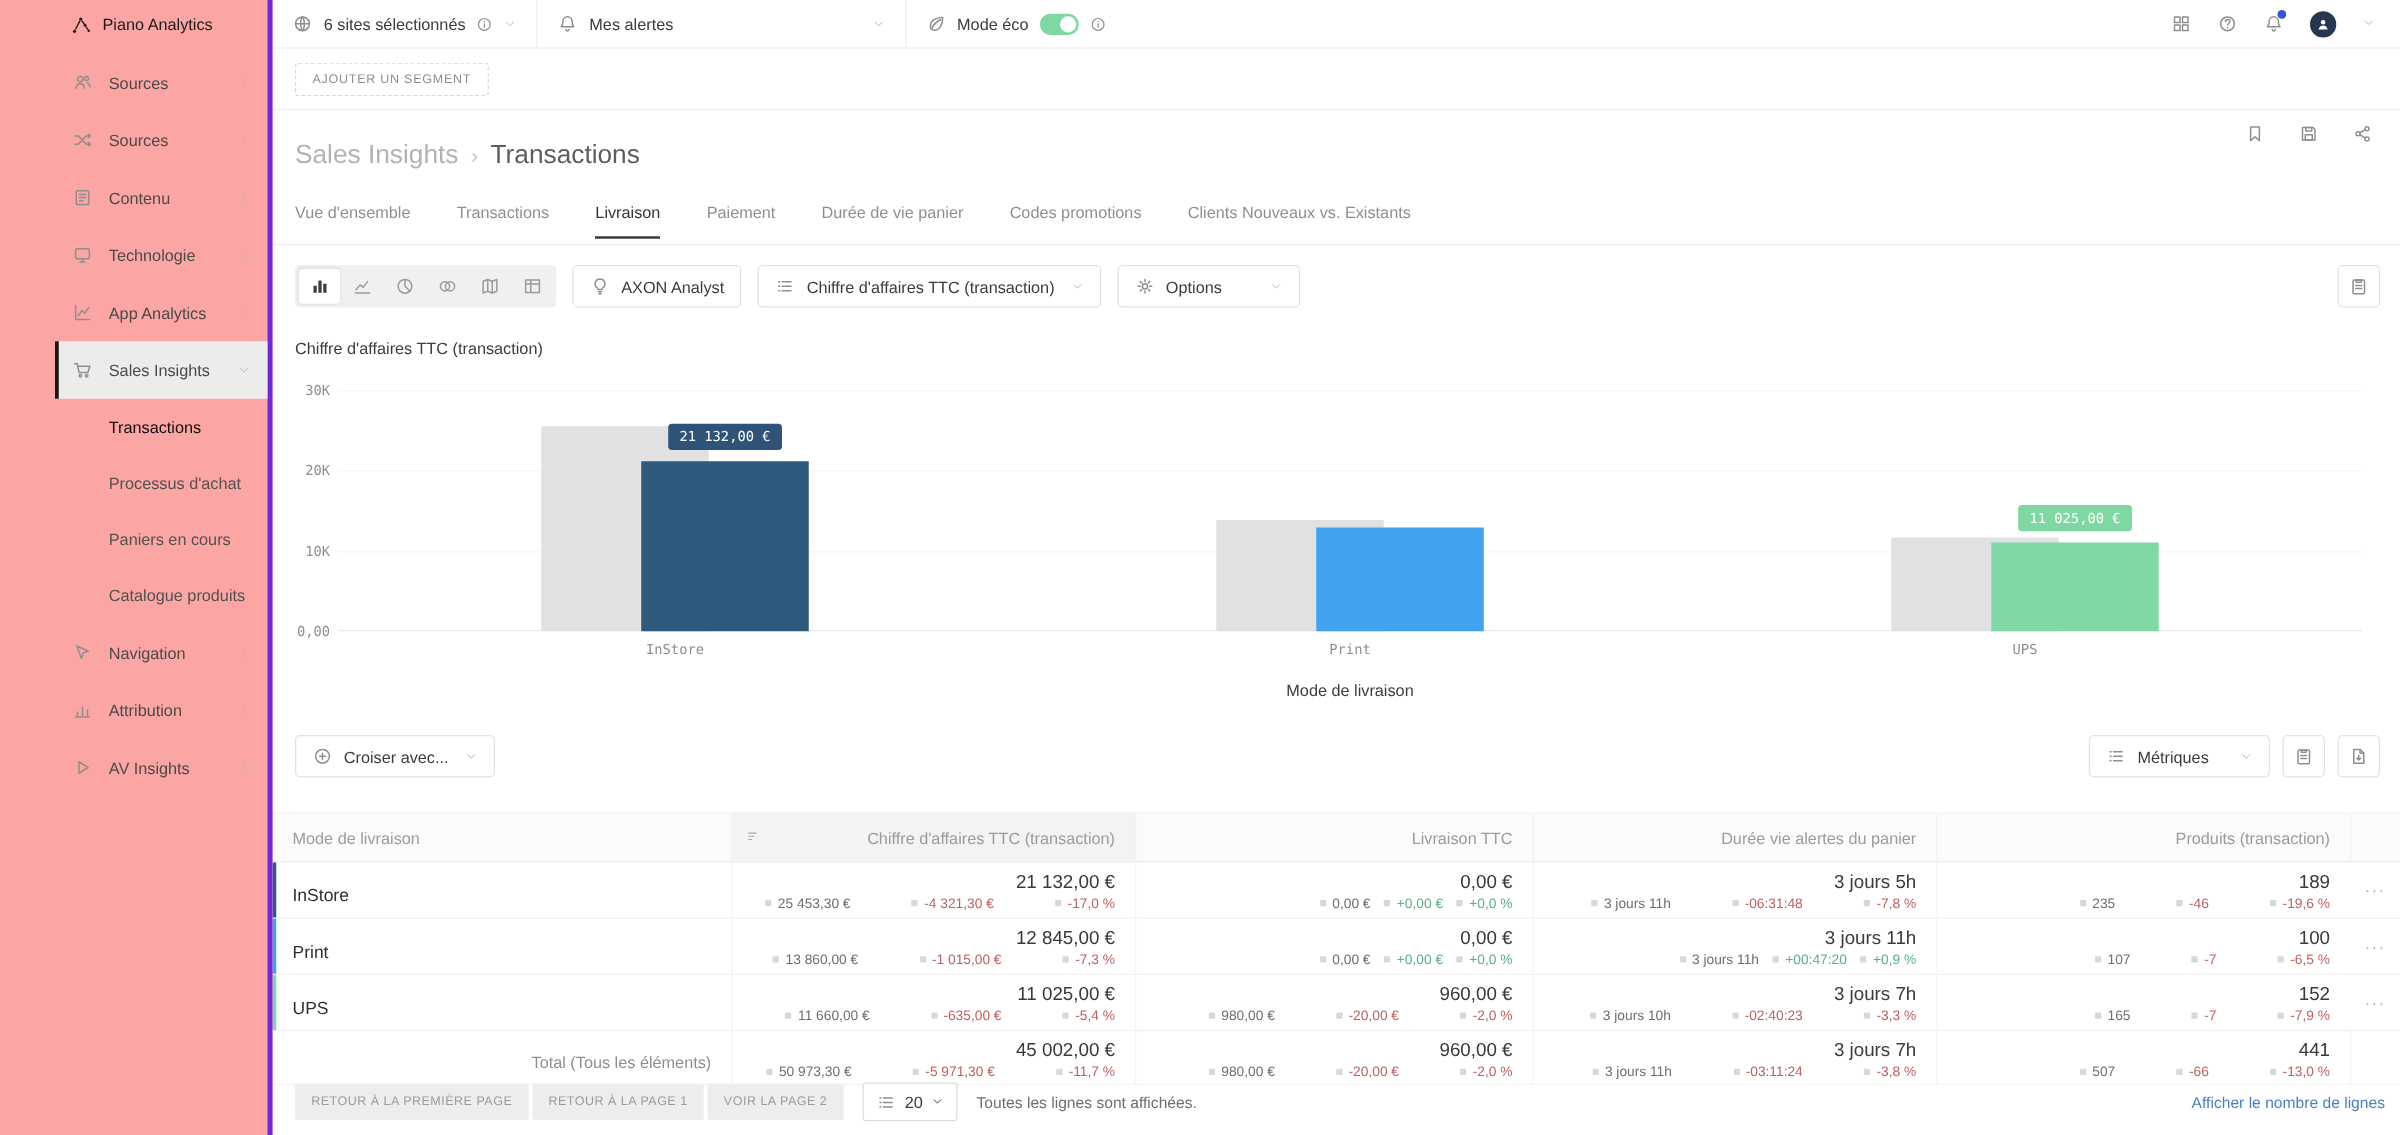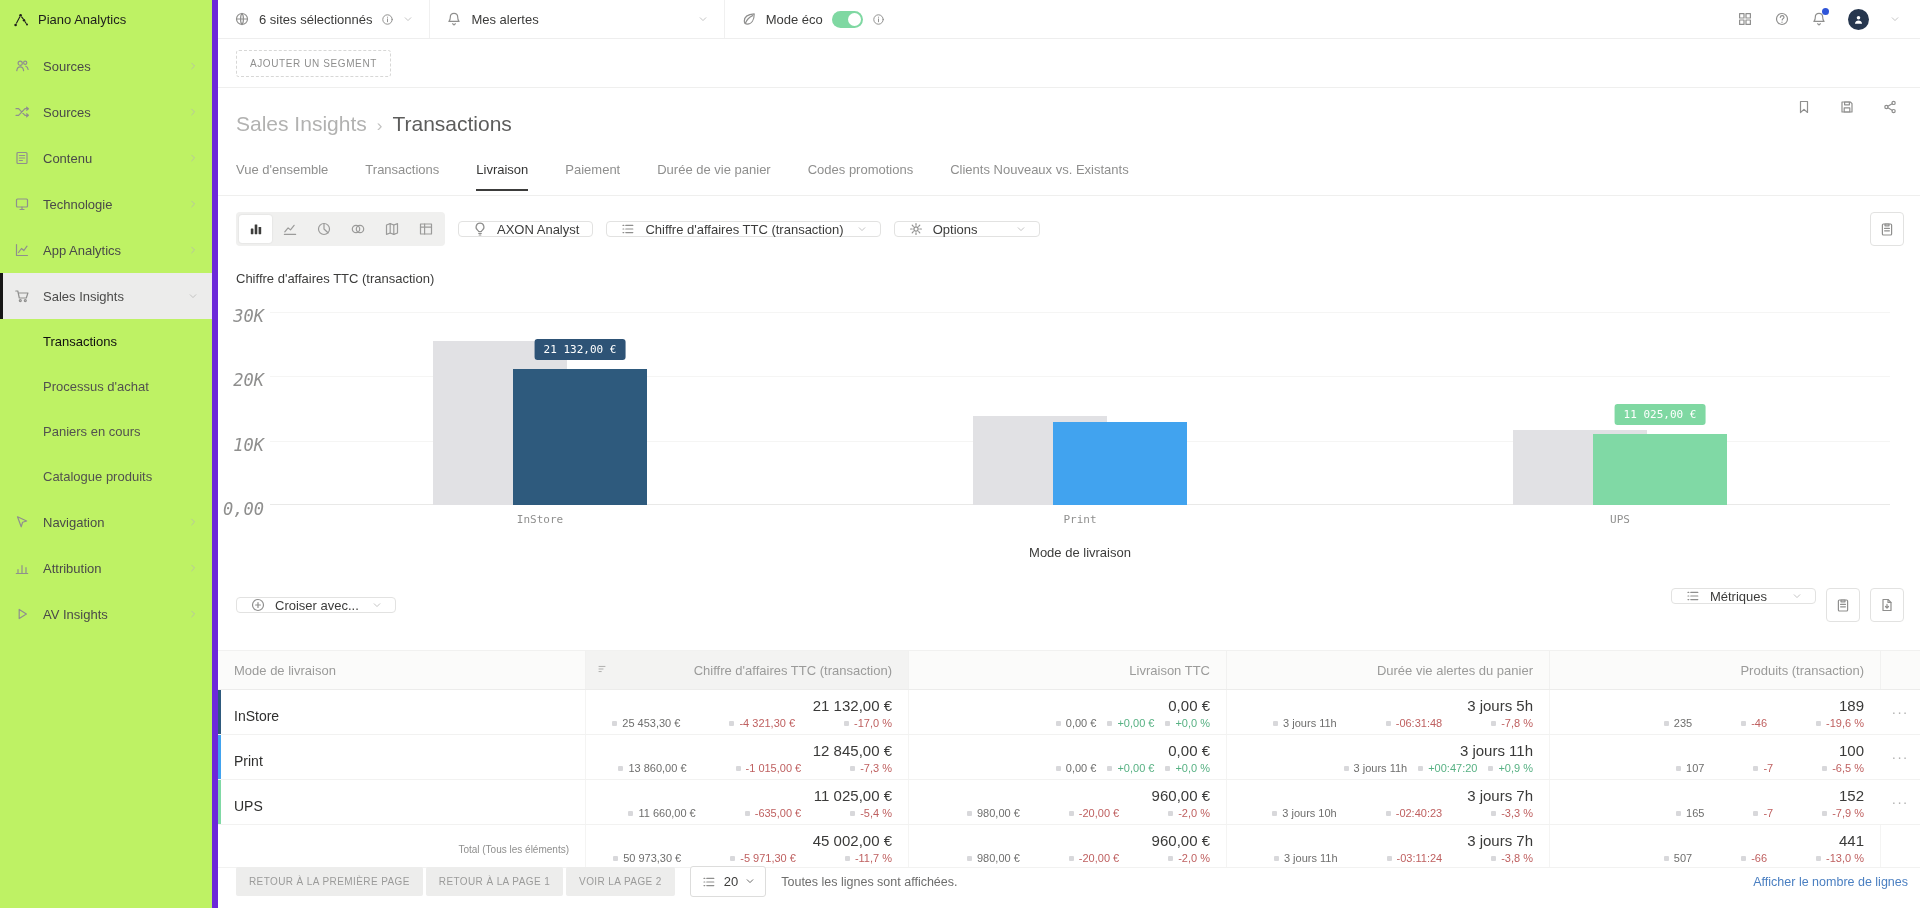--- a/index.html
+++ b/index.html
@@ -2,21 +2,21 @@
 <html><head>
 <meta charset="utf-8">
 <style>
   * { margin:0; padding:0; box-sizing:border-box; }
   html,body { width:1920px; height:908px; overflow:hidden; }
   body { font-family:"Liberation Sans", sans-serif; background:#fff; color:#3c3c3b; position:relative; }
   .ic { width:16px; height:16px; display:block; }
   .ic-sm { width:13px; height:13px; display:block; }
 
   
-  .sidebar { position:absolute; left:0; top:0; width:218px; height:908px; background:#bef264; border-right:6px solid #6d28d9; z-index:5; }
+  .sidebar { position:absolute; left:0; top:0; width:218px; height:908px; background:#fca5a5; border-right:4px solid #6d28d9; z-index:5;padding-left:44px; }
   .logo-row { height:39px; display:flex; align-items:center; gap:9px; padding-left:13px; }
   .logo-row .brand { font-size:13px; color:#1d1d1c; }
   .nav-list { padding-top:4px; }
   .nav-item { height:46px; display:flex; align-items:center; gap:13px; padding:0 14px; font-size:13px; color:#4a4a49; position:relative; cursor:pointer; }
   .nav-item .nicon { color:#8f8f8e; }
   .nav-item .chev { margin-left:auto; color:#b4b4b3; }
   .nav-item.active { background:#ececeb; }
   .nav-item.active::before { content:""; position:absolute; left:0; top:0; bottom:0; width:3px; background:#161616; }
   .nav-sub { height:45px; display:flex; align-items:center; padding-left:43px; font-size:13px; color:#52524f; cursor:pointer; }
   .nav-sub.selected { color:#0f0f0f; }
@@ -49,33 +49,33 @@
   .tabs { position:absolute; left:236px; top:162px; display:flex; gap:37px; font-size:13px; color:#8f8f8e; }
   .tab { padding-bottom:12px; cursor:pointer; border-bottom:2px solid transparent; }
   .tab.active { color:#353534; border-bottom-color:#3c3c3b; }
   .head-divider { position:absolute; left:218px; right:0; top:195px; height:1px; background:#efefee; }
 
   
   .chart-toolbar { position:absolute; left:236px; top:212px; right:16px; height:34px; display:flex; align-items:center; gap:13px; }
   .type-group { background:#f0f0ef; border-radius:4px; display:flex; padding:3px; gap:1px; }
   .type-btn { width:33px; height:28px; display:flex; align-items:center; justify-content:center; color:#9b9b9a; border-radius:3px; cursor:pointer; }
   .type-btn.active { background:#fff; color:#3c3c3b; box-shadow:0 0 2px rgba(0,0,0,.12); }
-  .btn { height:16px; display:flex; align-items:center; gap:9px; padding:0 13px; background:#fff; border:1px solid #e2e2e1; border-radius:4px; font-size:13px; color:#3c3c3b; cursor:pointer; }
+  .btn { height:34px; display:flex; align-items:center; gap:9px; padding:0 13px; background:#fff; border:1px solid #e2e2e1; border-radius:4px; font-size:13px; color:#3c3c3b; cursor:pointer; }
   .btn .bicon { color:#8f8f8e; }
   .btn .chev { color:#b0b0b0; margin-left:4px; }
   .metric-btn { min-width:214px; }
   .icon-btn { width:34px; height:34px; display:flex; align-items:center; justify-content:center; background:#fff; border:1px solid #e2e2e1; border-radius:4px; color:#8f8f8e; cursor:pointer; }
   .tools-right { margin-left:auto; display:flex; gap:10px; }
 
   
   .chart-title { position:absolute; left:236px; top:271px; font-size:13px; color:#3c3c3b; }
   .plot { position:absolute; left:270px; top:312px; width:1620px; height:193px; }
   .gridline { position:absolute; left:0; right:0; height:1px; background:#f5f5f4; }
   .gridline.base { background:#e9e9e8; }
-  .ytick { position:absolute; left:218px; width:46px; text-align:right; font-family:"DejaVu Sans Mono", monospace; font-size:17px; color:#8f8f8e;font-style:italic; }
+  .ytick { position:absolute; left:218px; width:46px; text-align:right; font-family:"DejaVu Sans Mono", monospace; font-size:11px; color:#8f8f8e; }
   .groups { position:absolute; left:0; top:0; width:100%; height:100%; display:flex; }
   .group { flex:1; position:relative; height:100%; }
   .pair { position:absolute; left:50%; transform:translateX(-50%); bottom:0; width:214px; height:100%; }
   .bar { position:absolute; bottom:0; width:134px; }
   .bar.gray { left:0; background:#e1e1e4; }
   .bar.colored { left:80px; }
   .badge { position:absolute; left:147px; transform:translateX(-50%); padding:4px 9px; border-radius:3px; color:#fff; font-family:"DejaVu Sans Mono", monospace; font-size:11px; white-space:nowrap; }
   .xlabels { position:absolute; left:270px; top:513px; width:1620px; display:flex; }
   .xlabel { flex:1; text-align:center; font-family:"DejaVu Sans Mono", monospace; font-size:11px; color:#8f8f8e; }
   .axis-title { position:absolute; left:270px; top:545px; width:1620px; text-align:center; font-size:13px; color:#3c3c3b; }
@@ -97,21 +97,21 @@
   .td:first-child { border-left:none; }
   .td.name { text-align:left; display:flex; align-items:center; font-size:14px; color:#2f2f2e; font-weight:500; }
   .row-ind { position:absolute; left:0; top:0; bottom:0; width:3px; }
   .main-val { font-size:15px; color:#3a3a39; }
   .subs { margin-top:3px; font-size:11px; display:flex; justify-content:flex-end; gap:11px; white-space:nowrap; }
   .chip { color:#6e6e6d; }
   .chip::before { content:""; display:inline-block; width:5px; height:5px; background:#d8d8db; border-radius:1px; margin-right:5px; vertical-align:1px; }
   .chip.neg { color:#bf6060;padding-left:38px; }
   .chip.pos { color:#57b183; }
   .td.dots { border-left:none; color:#b3b3b2; font-size:14px; letter-spacing:1px; display:flex; align-items:center; justify-content:center; padding:0; cursor:pointer; }
-  .trow-total .td.name-total { justify-content:flex-end; display:flex; align-items:center; font-size:10px; color:#8f8f8e; text-align:right; }
+  .trow-total .td.name-total { justify-content:flex-end; display:flex; align-items:center; font-size:13px; color:#8f8f8e; text-align:right; }
   .data-row { height:45px; }
   .total-row { height:43px; }
 
   
   .pagination { position:absolute; left:236px; top:866px; right:12px; display:flex; align-items:center; }
   .pg-btn { background:#ededec; color:#9b9b9a; font-size:10px; letter-spacing:.4px; padding:9px 13px; margin-right:3px; border-radius:2px; cursor:pointer; }
   .rows-select { margin-left:12px; height:31px; display:flex; align-items:center; gap:7px; border:1px solid #ddddDC; border-radius:3px; background:#fff; padding:0 10px; font-size:13px; color:#3c3c3b; cursor:pointer; }
   .rows-select .bicon { color:#8f8f8e; }
   .pg-status { margin-left:15px; font-size:12.5px; color:#6e6e6d; }
   .pg-link { margin-left:auto; font-size:12.5px; color:#4a7fc1; cursor:pointer; }

